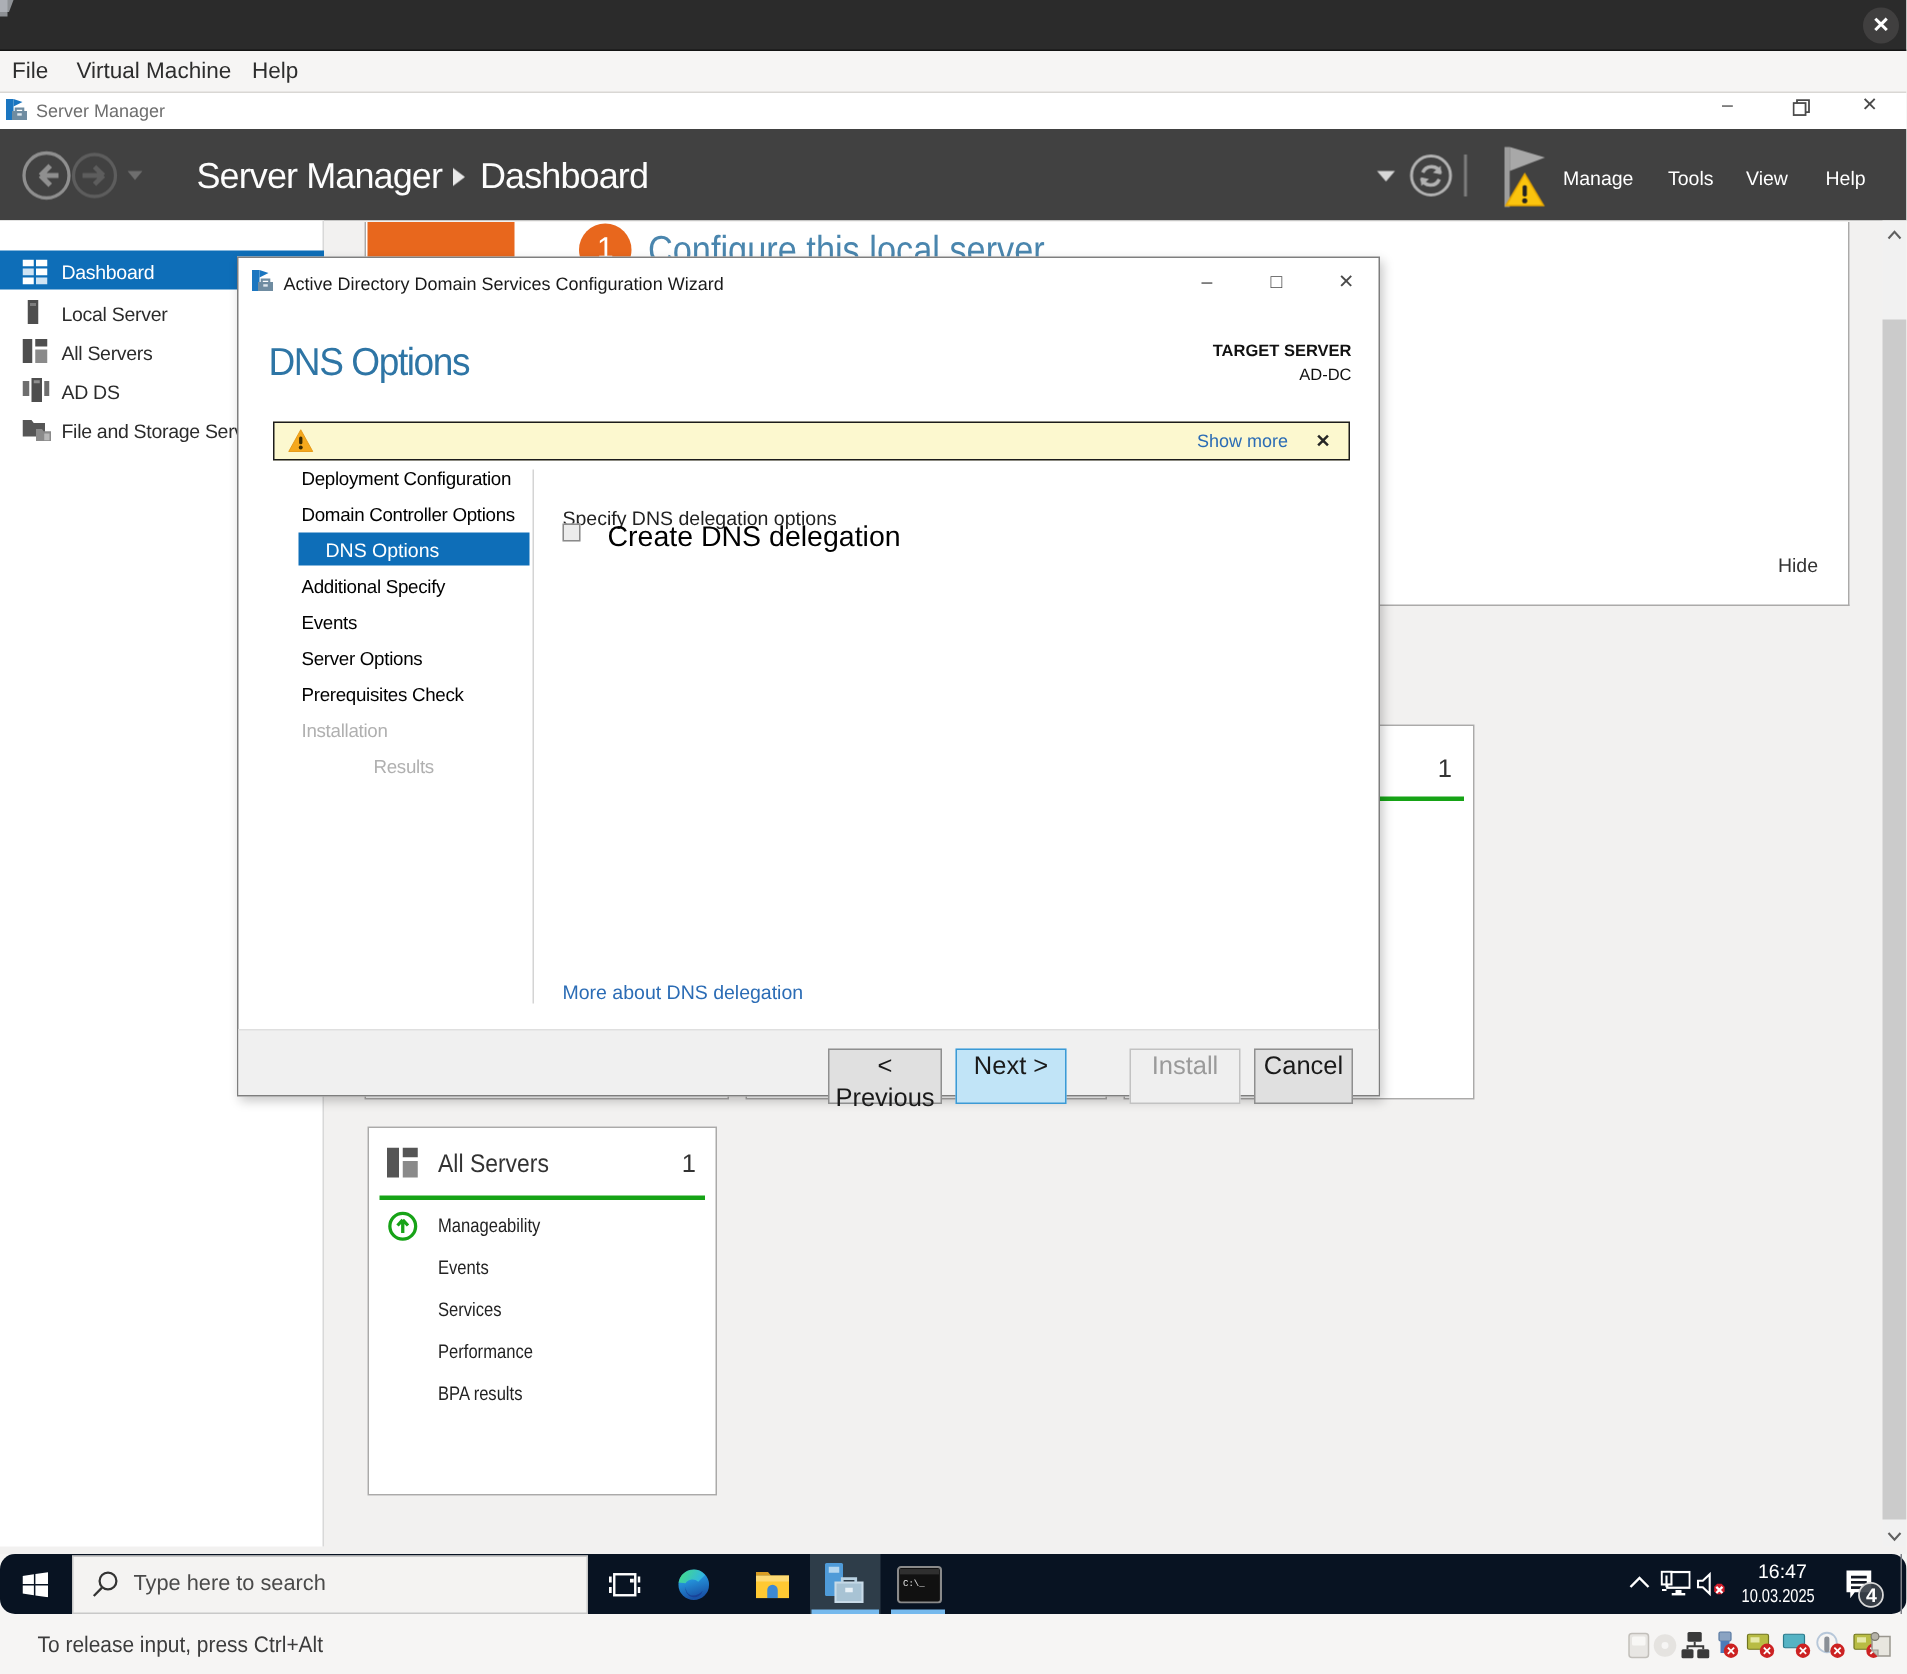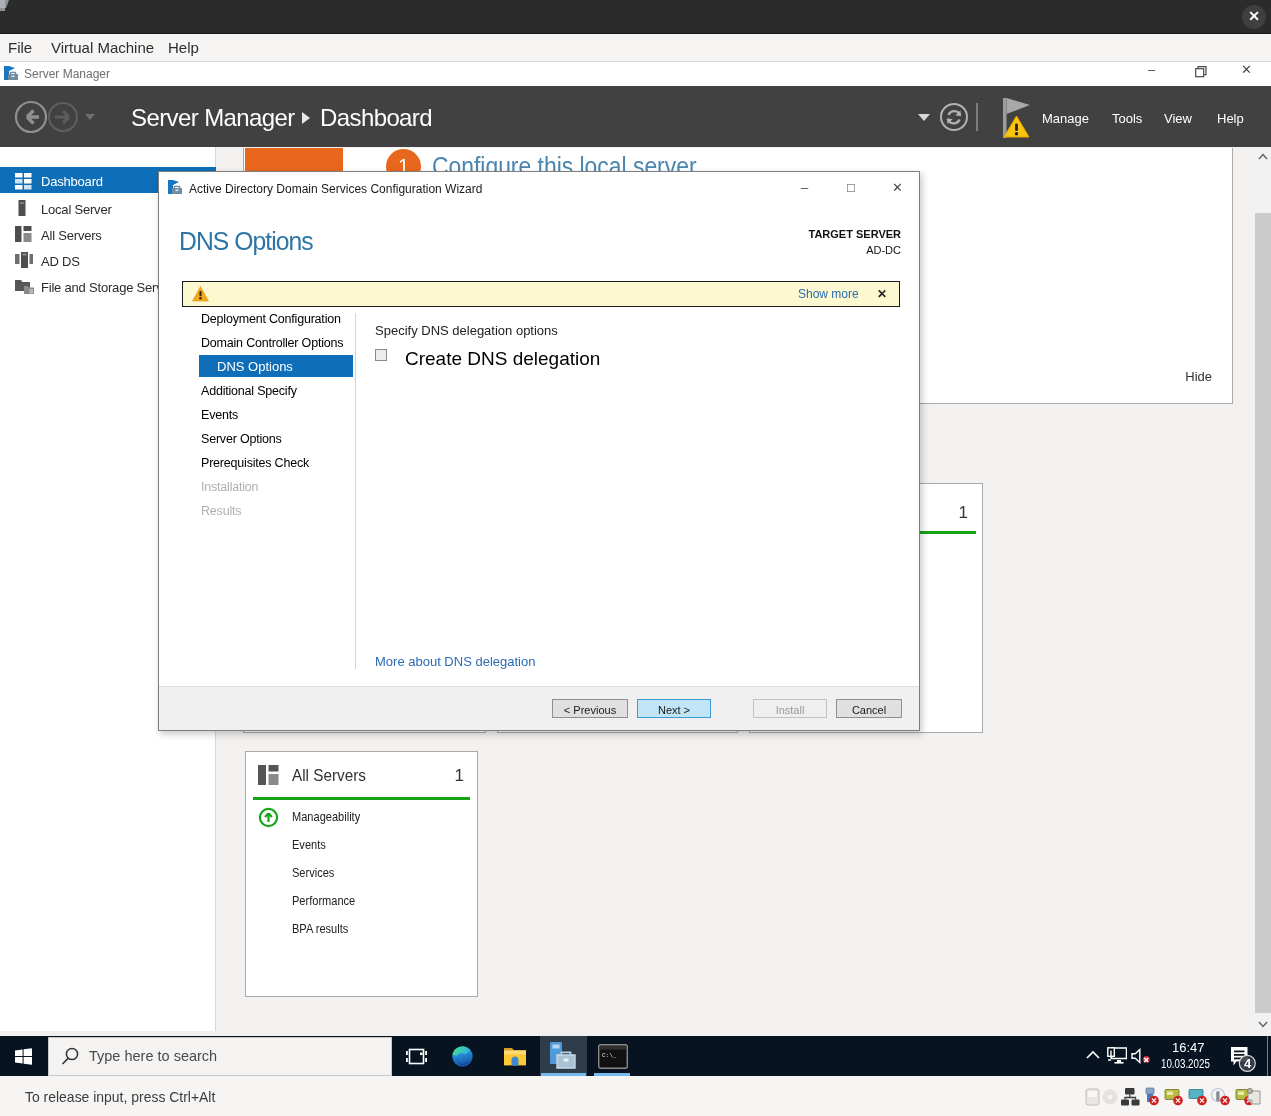--- a/index.html
+++ b/index.html
@@ -40,21 +40,21 @@
   
   #dlg { left:158px; top:171px; width:762px; height:560px; background:#fff; border:1px solid #7e7e7e; box-shadow:2px 3px 7px rgba(0,0,0,0.22); }
   #dlg .dtitle { position:absolute; left:30px; top:10px; font-size:12px; color:#1a1a1a; }
   #dlghead { position:absolute; left:20px; top:54px; font-size:26px; color:#2e75a5; letter-spacing:-1px; transform:scaleX(0.95); transform-origin:0 0; }
   #tgtsrv { position:absolute; right:18px; top:54px; text-align:right; color:#111; font-size:11px; line-height:16px; }
   #warnbar { position:absolute; left:23px; top:109px; width:718px; height:26px; background:#fcf8cf; border:1px solid #1c1c1c; font-size:12px; color:#262626; }
   .wizitem { position:absolute; left:42px; height:22px; font-size:12.5px; letter-spacing:-0.2px; white-space:nowrap; }
   #wizsel { position:absolute; left:40px; width:154px; height:22px; background:#0e6eb8; color:#fff; font-size:13px; }
   #wizsep { position:absolute; left:196px; top:141px; width:1px; height:356px; background:#d4d4d4; }
   #dlgfoot { position:absolute; left:0px; top:514px; width:760px; height:44px; background:#f0f0f0; border-top:1px solid #dfdfdf; }
-  .btn { position:absolute; top:12px; height:19px; background:#e0e0e0; border:1px solid #8f8f8f; font-size:11px; color:#1a1a1a; text-align:center; line-height:21px; }
+  .btn { position:absolute; top:12px; height:37px; background:#e0e0e0; border:1px solid #8f8f8f; font-size:17px; color:#1a1a1a; text-align:center; line-height:21px; }
 </style>
 </head>
 <body>
 
 <div class="abs" id="vmbar" style="border-bottom:1px solid #141414;">
   <svg style="position:absolute; left:0; top:0;" width="14" height="12" viewBox="0 0 14 12">
       <path d="M0 0 h9 l-3 8 h-6 z" fill="#8f9296"></path>
       <path d="M0 0 h5 v11 h-5 z" fill="#b8bcc2" opacity="0.7"></path>
     </svg>
   <div class="abs" id="vmclose">✕</div>
@@ -236,35 +236,35 @@
   <div id="wizsel" style="top:183px;">
       <span style="position:absolute; left:18px; top:4px;">DNS Options</span>
     </div>
   <div class="wizitem" style="top:140px;">Deployment Configuration</div>
   <div class="wizitem" style="top:164px;">Domain Controller Options</div>
   <div class="wizitem" style="top:212px;">Additional Specify</div>
   <div class="wizitem" style="top:236px;">Events</div>
   <div class="wizitem" style="top:260px;">Server Options</div>
   <div class="wizitem" style="top:284px;">Prerequisites Check</div>
   <div class="wizitem" style="top:308px; color:#b0b0b0;">Installation</div>
-  <div class="wizitem" style="top:332px; color:#b0b0b0;">Results</div>
+  <div class="wizitem" style="top:332px; color:#b0b0b0;margin-left:48px;">Results</div>
   <div id="wizsep"></div>
-  <div class="abs" style="left:216px; top:151px; font-size:13px; color:#222;">Specify DNS delegation options</div>
+  <div class="abs" style="left:216px; top:166px; font-size:13px; color:#222;">Specify DNS delegation options</div>
   <div class="abs" style="left:216px; top:177px; width:12px; height:12px; border:1px solid #8a8a8a; background:#ececec;"></div>
   <div class="abs" style="left:246px; top:176px; font-size:19px; color:#000000;">Create DNS delegation</div>
   <div class="abs" style="left:216px; top:482px; font-size:13px; color:#2b6cb5;">More about DNS delegation</div>
   <div id="dlgfoot">
     <div class="btn" style="left:393px; width:76px;">&lt; Previous</div>
     <div class="btn" style="left:478px; width:74px; background:#c1e4f7; border-color:#3c9ad5;">Next &gt;</div>
     <div class="btn" style="left:594px; width:74px; color:#9a9a9a; background:#efefef; border-color:#c2c2c2;">Install</div>
     <div class="btn" style="left:677px; width:66px;">Cancel</div>
   </div>
 </div>
 
-<div class="abs" id="taskbar" style="left:0; top:1036px; width:1271px; height:40px; background:#081322;">
+<div class="abs" id="taskbar" style="left:0; top:1036px; width:1271px; height:40px; background:#081322;border-radius:10px;">
   <svg style="position:absolute; left:15px; top:12px;" width="17" height="17" viewBox="0 0 17 17">
     <path d="M0 2.6 L7.6 1.5 V8 H0 Z" fill="#fff"></path>
     <path d="M8.6 1.35 L17 0.2 V8 H8.6 Z" fill="#fff"></path>
     <path d="M0 9 H7.6 V15.5 L0 14.4 Z" fill="#fff"></path>
     <path d="M8.6 9 H17 V16.8 L8.6 15.65 Z" fill="#fff"></path>
   </svg>
   <div class="abs" style="left:48px; top:1px; width:344px; height:39px; background:#f4f3f2; border:1px solid #c8c8c8;">
     <svg style="position:absolute; left:12px; top:9px;" width="19" height="19" viewBox="0 0 19 19">
       <circle cx="11" cy="7" r="5.6" fill="none" stroke="#333" stroke-width="1.5"></circle>
       <path d="M7 11.4 L1.5 17" stroke="#333" stroke-width="1.5"></path>

